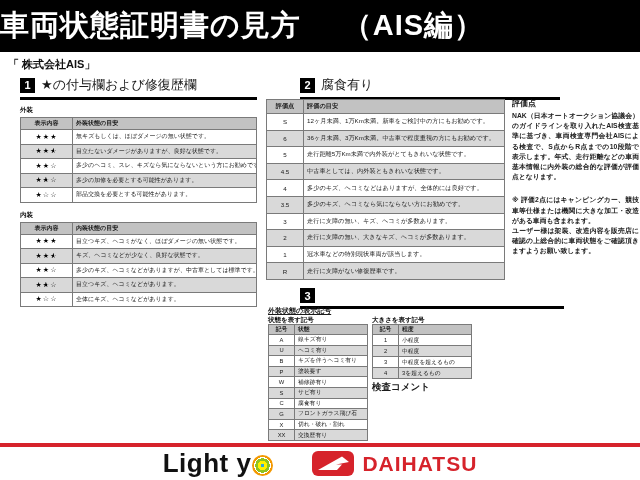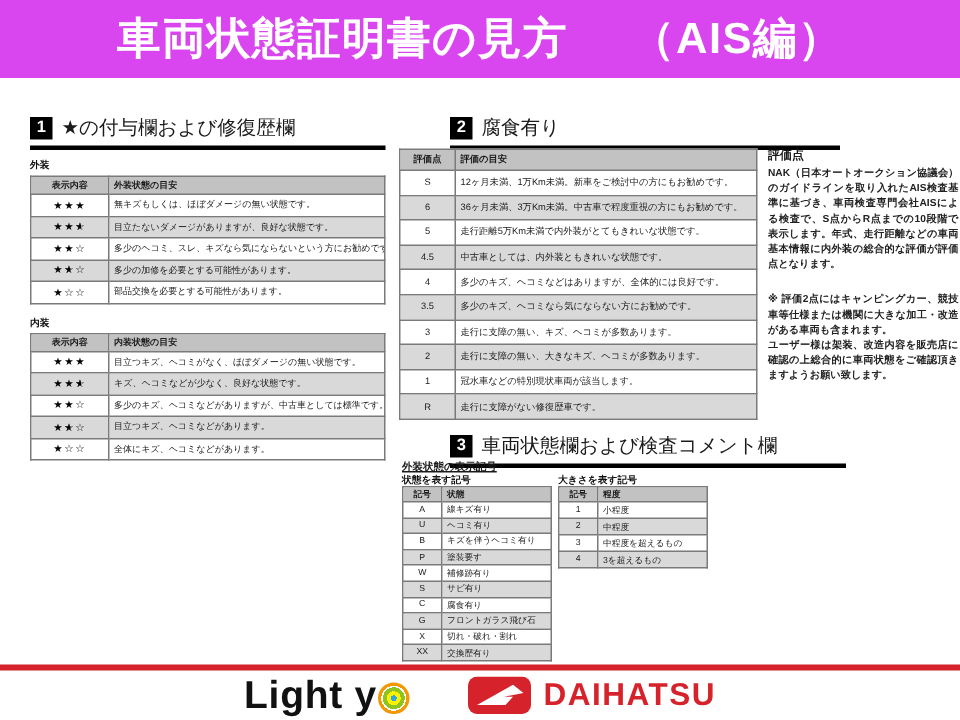--- a/index.html
+++ b/index.html
@@ -1,22 +1,22 @@
 <!DOCTYPE html>
 <html><head>
 <meta charset="utf-8">
 <style>
   *{box-sizing:border-box;margin:0;padding:0}
   html,body{width:640px;height:480px;overflow:hidden;background:#fff;
     font-family:"Liberation Sans","DejaVu Sans",sans-serif;color:#1a1a1a}
   #page{position:relative;width:640px;height:480px;background:#fff}
 
   
-  .banner{position:absolute;left:0;top:0;width:640px;height:52px;background:#d946ef;
-    display:flex;align-items:center;justify-content:center;gap:42px}
+  .banner{position:absolute;left:0;top:0;width:640px;height:52px;background:#000000;
+    display:flex;align-items:center;gap:42px}
   .banner .t1,.banner .t2{color:#fff;font-size:29px;font-weight:bold;letter-spacing:1px;white-space:nowrap}
   .company{position:absolute;left:8px;top:57px;font-size:11px;font-weight:600;color:#111}
 
   
   .sec-head{position:absolute;display:flex;align-items:center;gap:6px;
     border-bottom:3.5px solid #000;padding-bottom:3px}
   .badge{width:15px;height:15px;background:#000;color:#fff;font-size:11px;font-weight:bold;
     display:flex;align-items:center;justify-content:center;flex:0 0 15px}
   .sec-title{font-size:13px;font-weight:normal;white-space:nowrap}
 
@@ -83,20 +83,21 @@
 </style>
 </head>
 <body>
 
 <div id="page">
 
   <div class="banner">
     <span class="t1">車両状態証明書の見方</span>
     <span class="t2">（AIS編）</span>
   </div>
+  <div class="company">「 株式会社AIS」</div>
 
   <div class="s1">
     <div class="sec-head" style="position:static;width:237px">
       <span class="badge">1</span>
       <span class="sec-title">★の付与欄および修復歴欄</span>
     </div>
     <div class="small-label" style="margin-top:6px">外装</div>
     <table class="t-s1" style="margin-top:2px">
         <thead>
           <tr>
@@ -216,21 +217,20 @@
     </table>
   <div class="note">
     <div class="note-h">評価点</div>
     <div class="note-b">NAK（日本オートオークション協議会）のガイドラインを取り入れたAIS検査基準に基づき、車両検査専門会社AISによる検査で、S点からR点までの10段階で表示します。年式、走行距離などの車両基本情報に内外装の総合的な評価が評価点となります。</div>
     <div class="note-c">※ 評価2点にはキャンピングカー、競技車等仕様または機関に大きな加工・改造がある車両も含まれます。
 ユーザー様は架装、改造内容を販売店に確認の上総合的に車両状態をご確認頂きますようお願い致します。</div>
   </div>
 
   <div class="sec-head s3-head">
     <span class="badge">3</span>
-    <span class="sec-title">車両状態欄および検査コメント欄</span>
   </div>
   <div class="s3-sub">外装状態の表示記号</div>
   <div class="small-label lbl-sym">状態を表す記号</div>
   <table class="t-sym">
       <thead>
         <tr>
           <th>記号</th>
           <th>状態</th>
         </tr>
       </thead>
@@ -298,20 +298,21 @@
           <td>3</td>
           <td>中程度を超えるもの</td>
         </tr>
         <tr>
           <td>4</td>
           <td>3を超えるもの</td>
         </tr>
       </tbody>
     </table>
   <div class="comment">
+    <div class="comment-h">検査コメント</div>
   </div>
 
   <div class="foot-line"></div>
   <div class="footer">
     <div class="slogan">
       <span>Light y</span>
         <span class="circle"></span>
     </div>
     <div class="dh">
       <svg width="42" height="25" viewBox="0 0 42 25">

